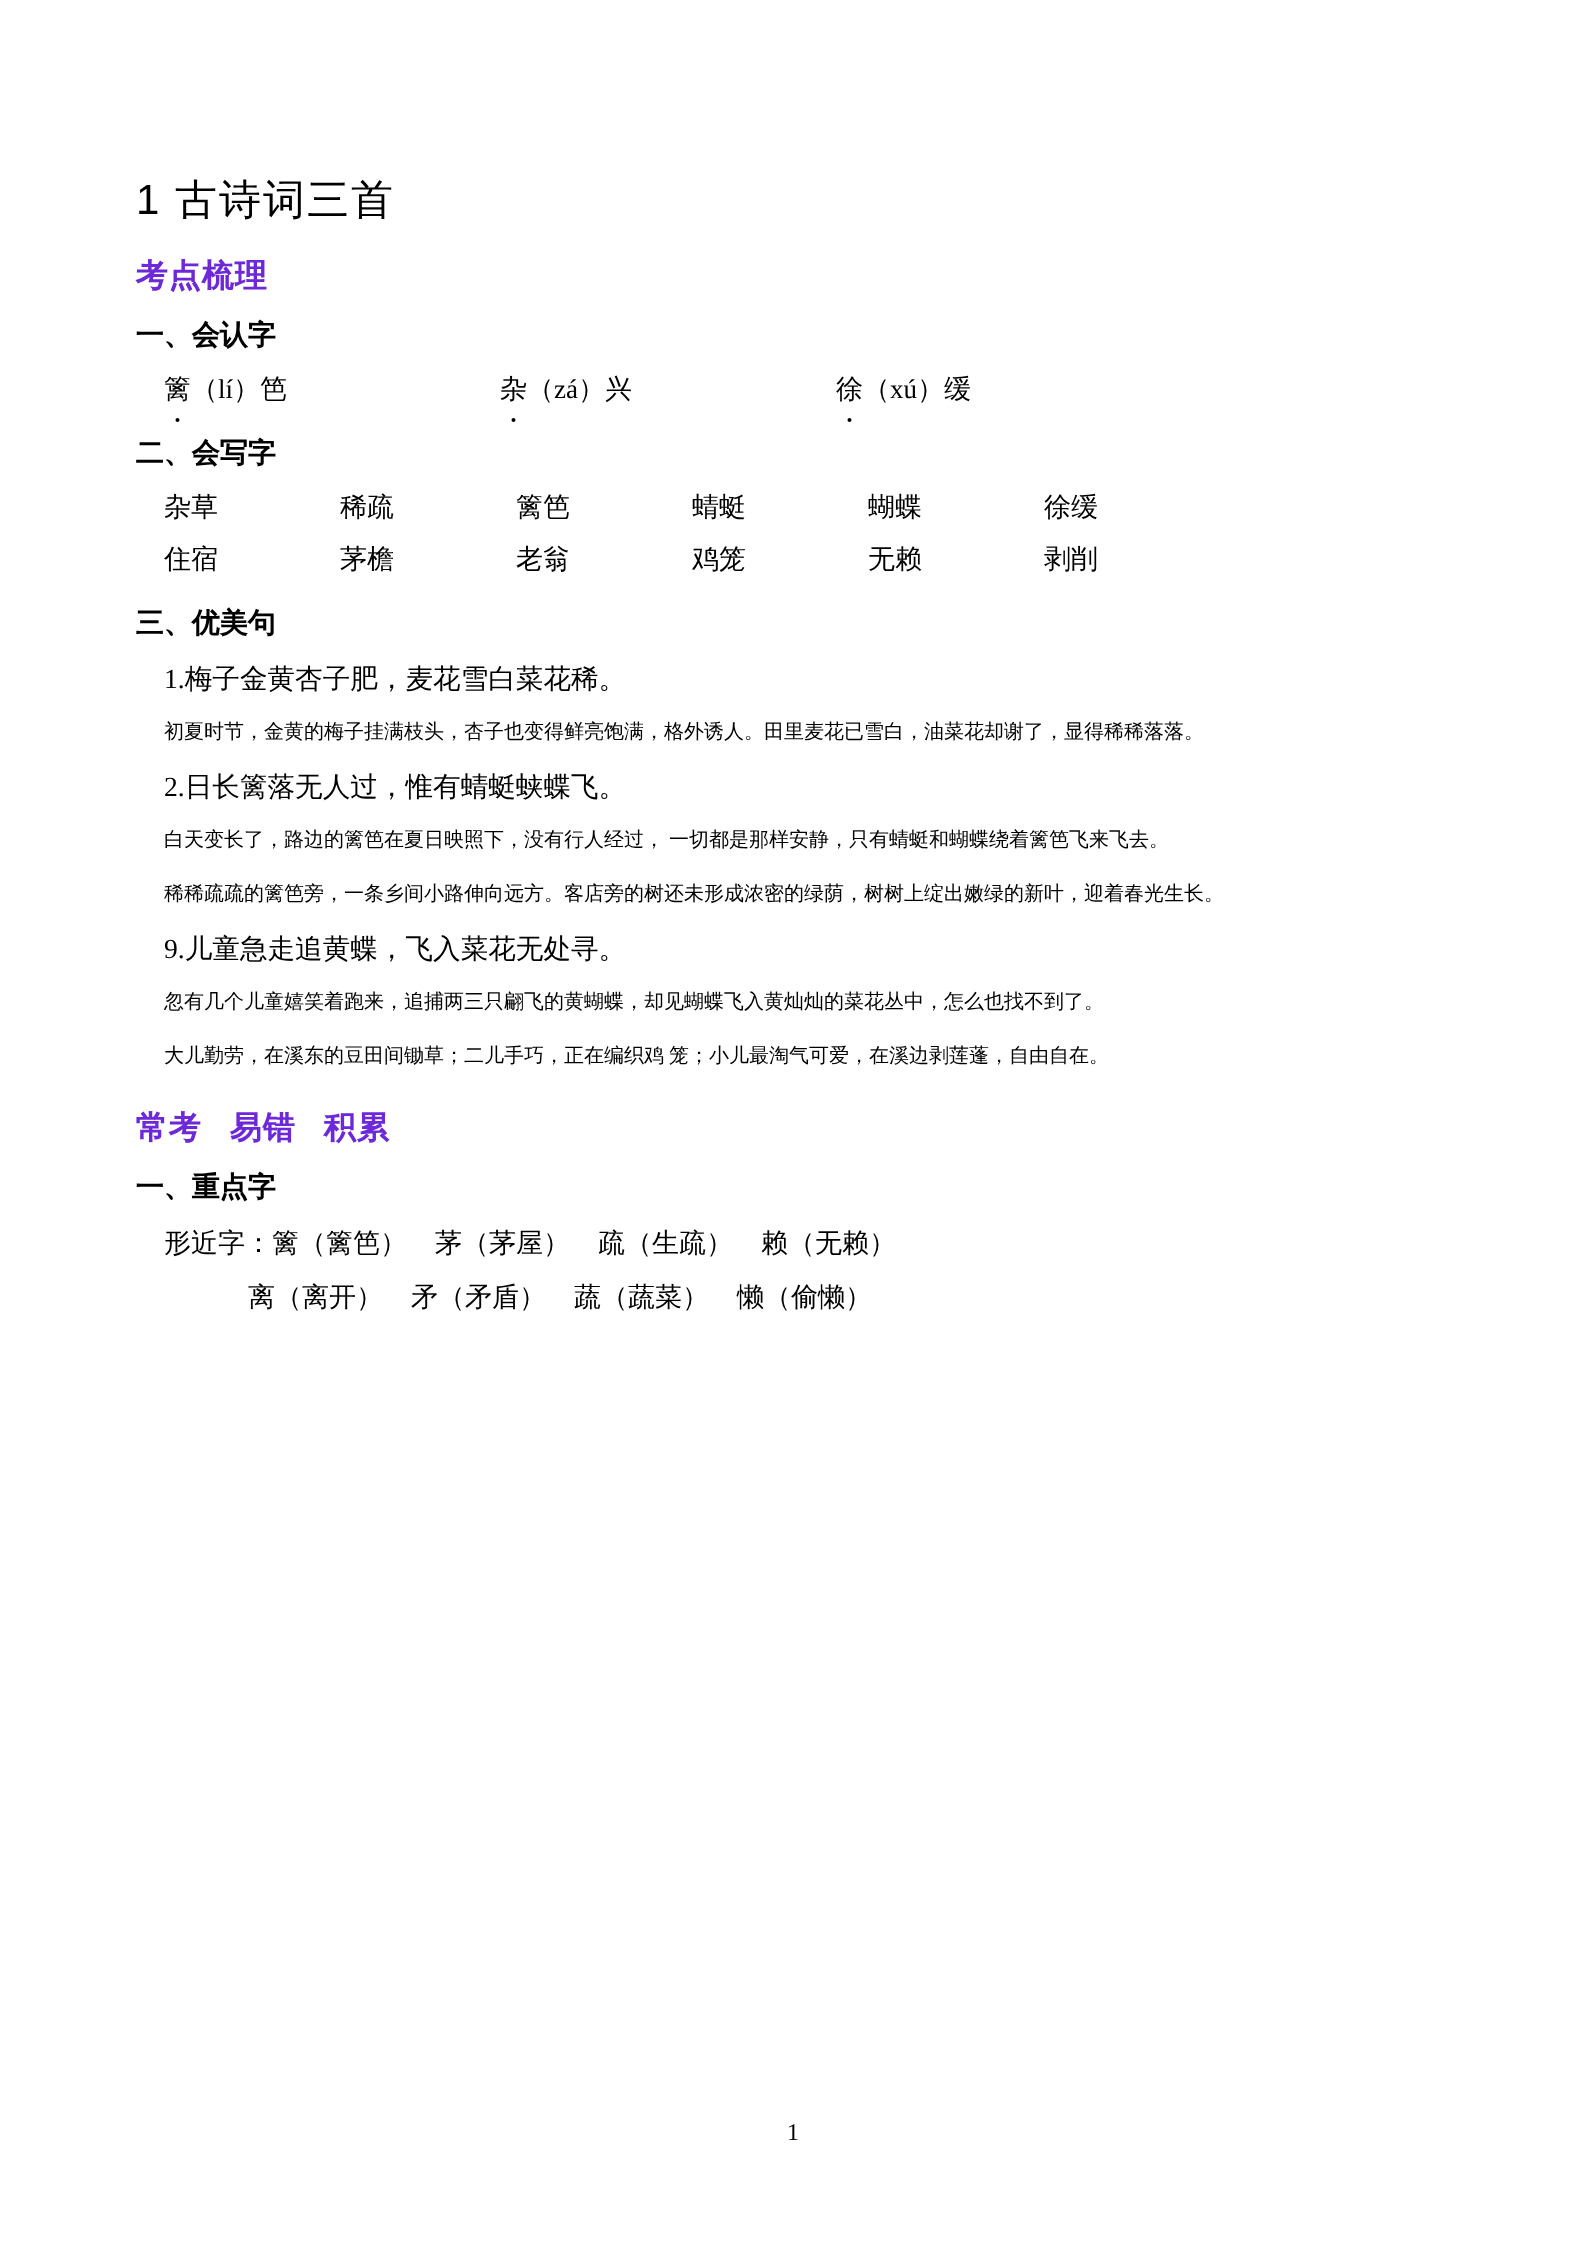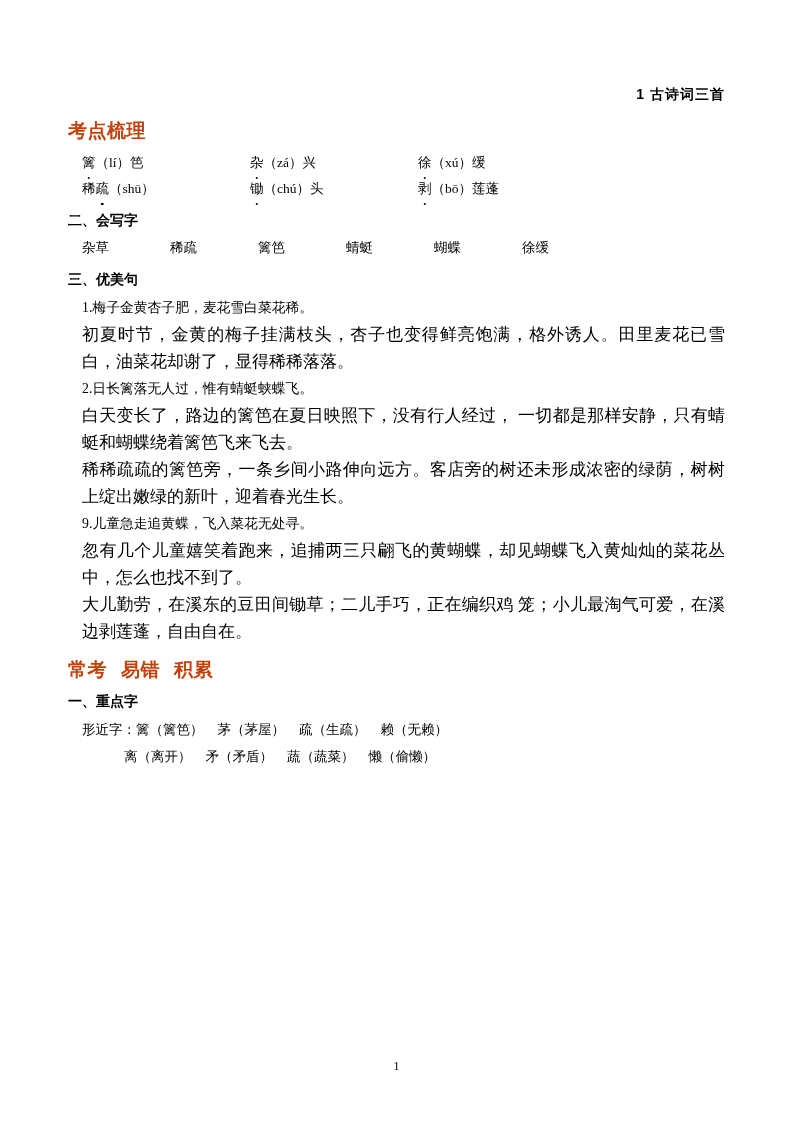--- a/index.html
+++ b/index.html
@@ -15,30 +15,30 @@
     position: relative;
   }
   .page {
     position: relative;
     width: 793px;
     height: 1122px;
     box-sizing: border-box;
     padding: 86px 68px 40px 68px;
   }
   .doc-title {
-    text-align: right;
-    font-size: 14px;
-    font-weight: bold;
+    text-align: left;
+    font-size: 21px;
+    font-weight: normal;
     font-family: "Liberation Sans", "DejaVu Sans", sans-serif;
     letter-spacing: 1px;
     margin: 0 0 14px 0;
   }
   .section-heading-blue {
-    color: #c2410c;
-    font-size: 19px;
+    color: #6d28d9;
+    font-size: 16px;
     font-weight: bold;
     font-family: "Liberation Sans", "DejaVu Sans", sans-serif;
     margin: 12px 0 6px 0;
     letter-spacing: 0.5px;
   }
   .section-heading-blue .sp {
     display: inline-block;
     width: 14px;
   }
   .section-heading {
@@ -71,21 +71,21 @@
     position: absolute;
     left: 50%;
     bottom: -3px;
     transform: translateX(-50%);
     width: 2.5px;
     height: 2.5px;
     border-radius: 50%;
     background: #000;
   }
   p.para {
-    font-size: 17px;
+    font-size: 10px;
     line-height: 27px;
     margin: 0;
     text-indent: 0;
     text-align: justify;
   }
   p.para.indent {
     margin-left: 14px;
   }
   p.num {
     font-size: 13.8px;
@@ -122,41 +122,45 @@
 </style>
 </head>
 <body>
 
 <div class="page">
 
   <div class="doc-title">1  古诗词三首</div>
 
   <div class="section-heading-blue">考点梳理</div>
 
+  <div class="section-heading">一、会认字</div>
 
   <div class="row pinyin-row">
     <div class="cell"><span class="dotted">篱</span>（lí）笆</div>
     <div class="cell"><span class="dotted">杂</span>（zá）兴</div>
     <div class="cell"><span class="dotted">徐</span>（xú）缓</div>
-  </div>
-  <div class="row pinyin-row">
-    <div class="cell">稀<span class="dotted">疏</span>（shū）</div>
-    <div class="cell"><span class="dotted">锄</span>（chú）头</div>
-    <div class="cell"><span class="dotted">剥</span>（bō）莲蓬</div>
   </div>
 
   <div class="section-heading">二、会写字</div>
 
   <div class="row write-row">
     <div class="cell">杂草</div>
     <div class="cell">稀疏</div>
     <div class="cell">篱笆</div>
     <div class="cell">蜻蜓</div>
     <div class="cell">蝴蝶</div>
     <div class="cell">徐缓</div>
+  </div>
+  <div class="row write-row">
+    <div class="cell">住宿</div>
+    <div class="cell">茅檐</div>
+    <div class="cell">老翁</div>
+    <div class="cell">鸡笼</div>
+    <div class="cell">无赖</div>
+    <div class="cell">剥削</div>
   </div>
 
   <div class="section-heading">三、优美句</div>
 
   <p class="num">1.梅子金黄杏子肥，麦花雪白菜花稀。</p>
   <p class="para indent">初夏时节，金黄的梅子挂满枝头，杏子也变得鲜亮饱满，格外诱人。田里麦花已雪白，油菜花却谢了，显得稀稀落落。</p>
 
   <p class="num">2.日长篱落无人过，惟有蜻蜓蛱蝶飞。</p>
   <p class="para indent">白天变长了，路边的篱笆在夏日映照下，没有行人经过， 一切都是那样安静，只有蜻蜓和蝴蝶绕着篱笆飞来飞去。</p>
 

